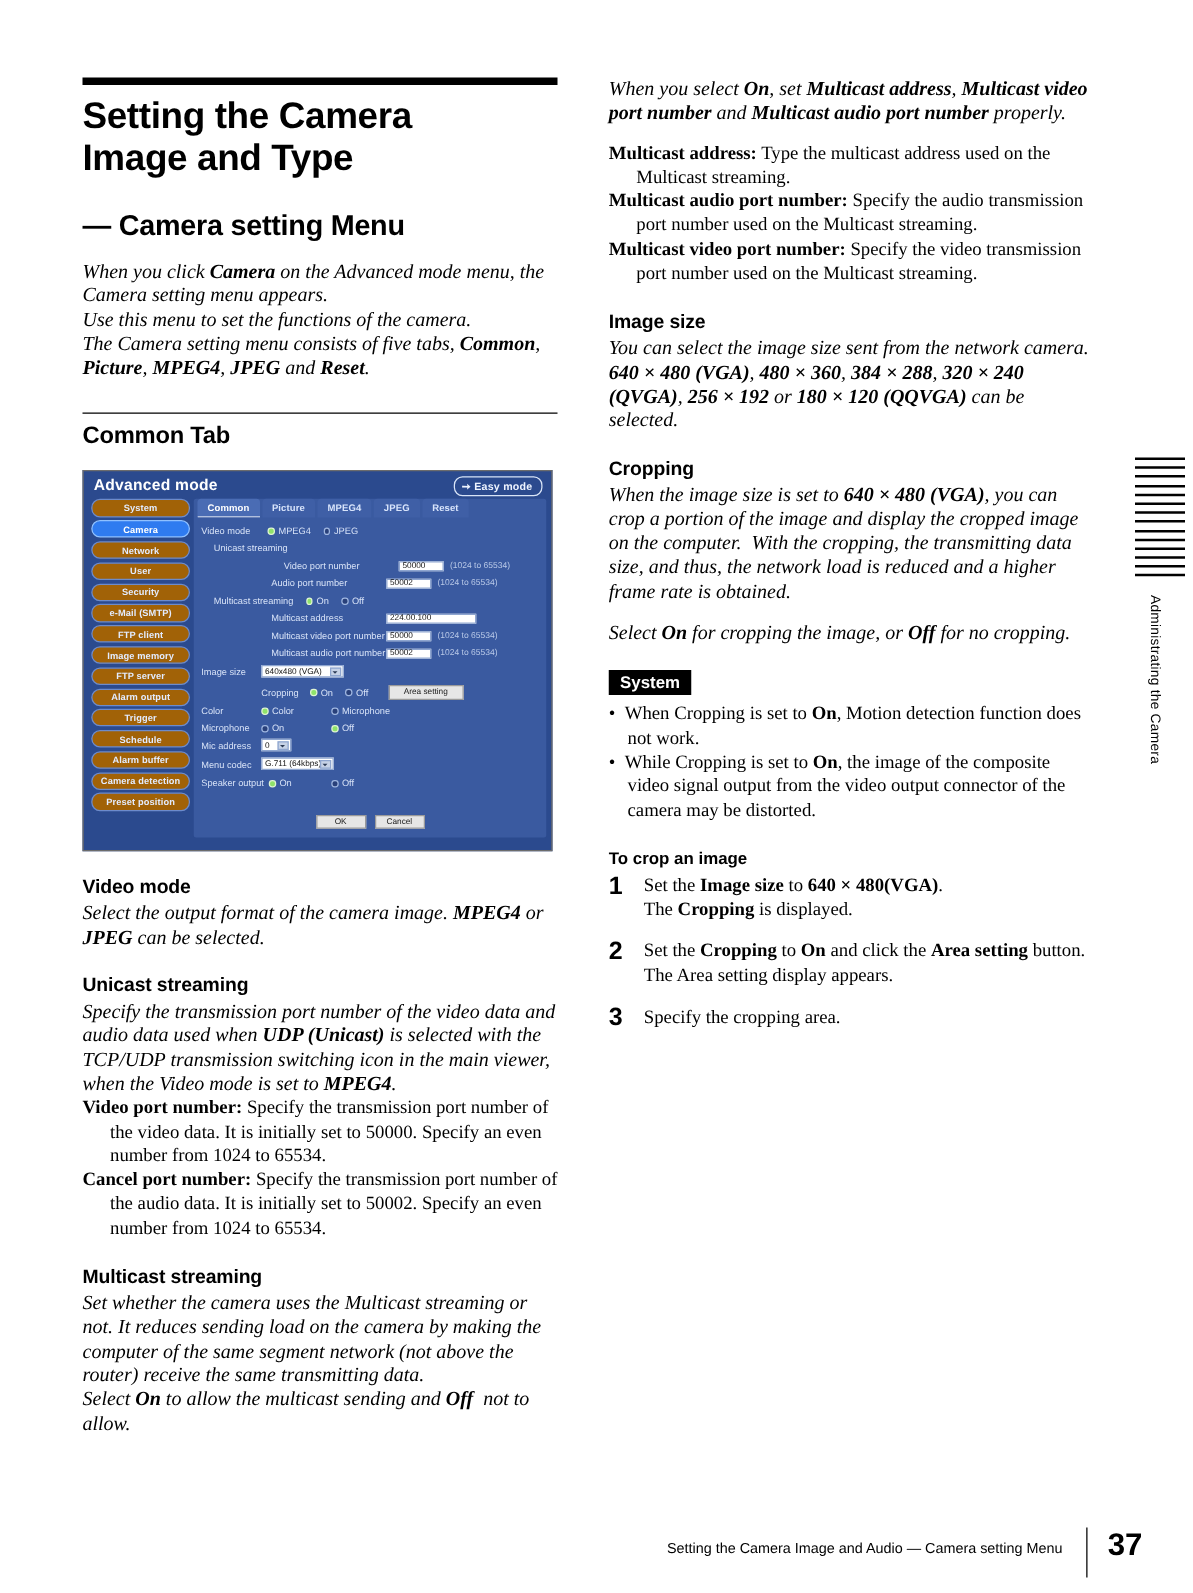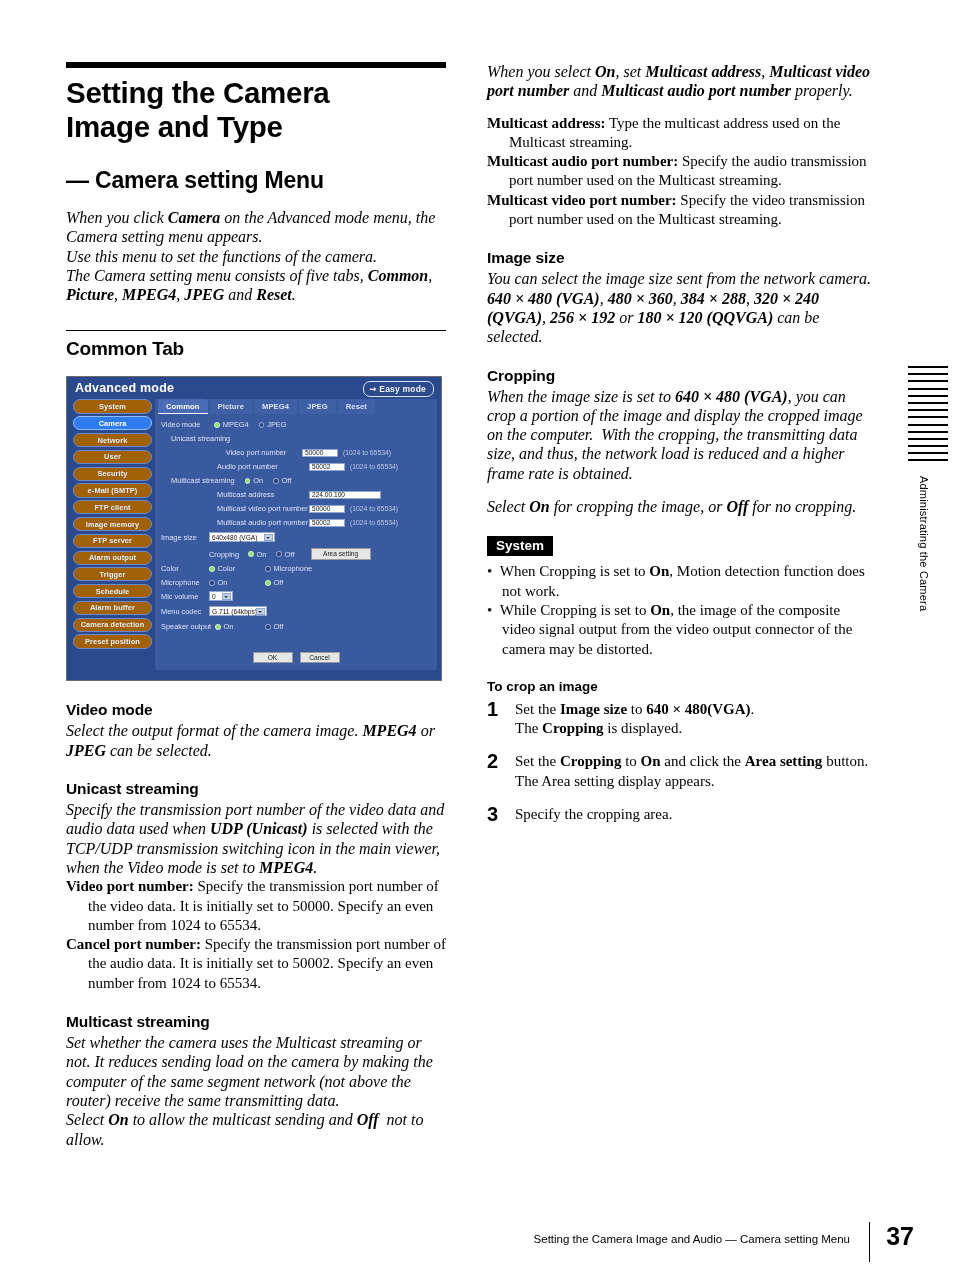--- a/index.html
+++ b/index.html
@@ -472,21 +472,21 @@
             <span class="radio">
                 <span class="rdot"></span>
                 <span>JPEG</span>
               </span>
           </div>
 
           <div class="frow" style="left:16px; top:18px;">
             <span class="flabel">Unicast streaming</span>
           </div>
 
-          <div class="frow" style="left:55px; top:32px;text-align:center;">
+          <div class="frow" style="left:72px; top:32px;">
             <span class="flabel" style="width:92px">Video port number</span>
             <span class="tinput" style="width:36px">50000</span>
             <span class="hint">(1024 to 65534)</span>
           </div>
 
           <div class="frow" style="left:62px; top:46px;">
             <span class="flabel" style="width:92px">Audio port number</span>
             <span class="tinput" style="width:36px">50002</span>
             <span class="hint">(1024 to 65534)</span>
           </div>
@@ -559,21 +559,21 @@
                 <span class="rdot"></span>
                 <span>On</span>
               </span>
             <span class="radio">
                 <span class="rdot on"></span>
                 <span>Off</span>
               </span>
           </div>
 
           <div class="frow" style="left:6px; top:175px;">
-            <span class="flabel" style="width:48px">Mic volume</span>
+            <span class="flabel" style="width:48px">Mic address</span>
             <span class="tselect" style="width:24px">
                 <span>0</span>
                 <span class="caret"></span>
               </span>
           </div>
 
           <div class="frow" style="left:6px; top:190px;">
             <span class="flabel" style="width:48px">Menu codec</span>
             <span class="tselect" style="width:58px">
                 <span>G.711 (64kbps)</span>

